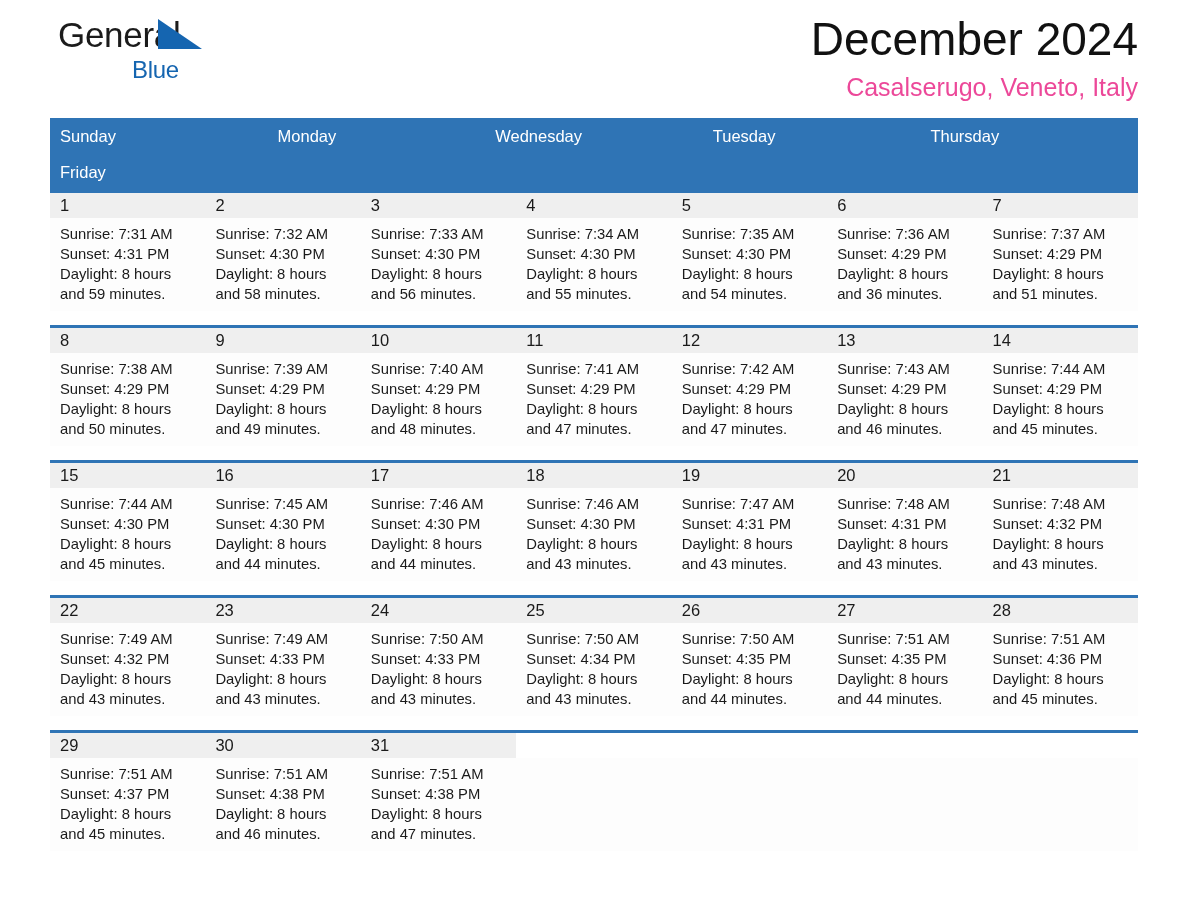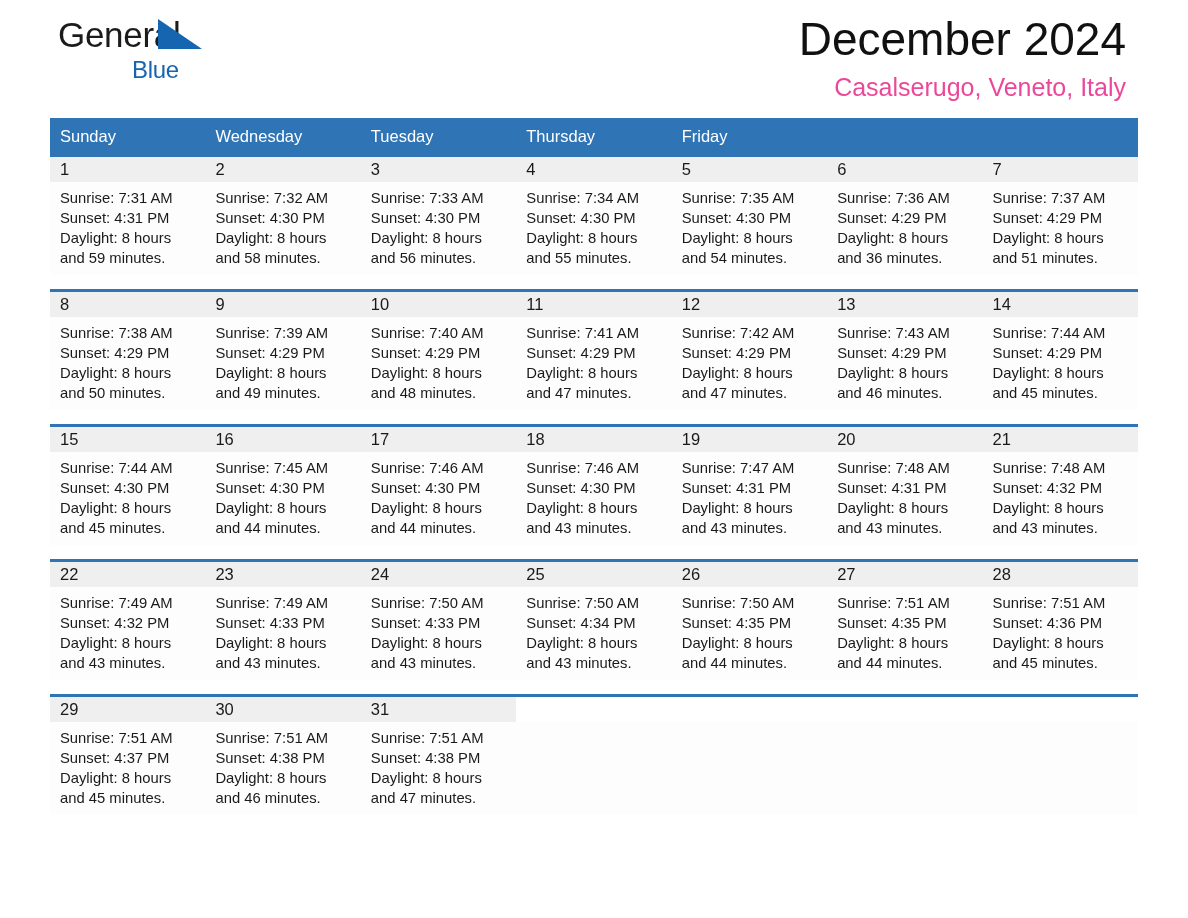--- a/index.html
+++ b/index.html
@@ -57,21 +57,21 @@
     font-size: 24px;
     line-height: 36px;
     letter-spacing: -0.3px;
     color: #1565b0;
     font-weight: 400;
     margin-left: 74px;
     margin-top: -2px;
   }
   .titles {
     position: absolute;
-    right: 12px;
+    right: 0px;
     top: 10px;
     text-align: right;
   }
   .month-title {
     font-size: 46px;
     line-height: 58px;
     font-weight: 400;
     color: #111111;
     white-space: nowrap;
   }
@@ -84,21 +84,21 @@
     margin-top: 2px;
   }
 
   
   .calendar {
     width: 1088px;
     margin: 0 auto;
   }
   .weekday-header {
     display: grid;
-    grid-template-columns: repeat(7, 1fr);
+    grid-template-columns: repeat(5, 1fr);
     background: #2f74b5;
   }
   .weekday {
     color: #ffffff;
     font-size: 16.5px;
     line-height: 20px;
     padding: 8px 0 8px 10px;
     white-space: nowrap;
   }
   .week-row {
@@ -162,20 +162,21 @@
       <div class="month-title">December 2024</div>
       <div class="location">Casalserugo, Veneto, Italy</div>
     </div>
 
   </div>
 
   <div class="calendar">
 
     <div class="weekday-header">
       <div class="weekday">Sunday</div>
+      <div class="weekday">Monday</div>
       <div class="weekday">Wednesday</div>
       <div class="weekday">Tuesday</div>
       <div class="weekday">Thursday</div>
       <div class="weekday">Friday</div>
     </div>
 
     <div class="week-row">
       <div class="day-cell">
         <div class="day-num-band"><span class="day-num">1</span></div>
         <div class="day-body">

